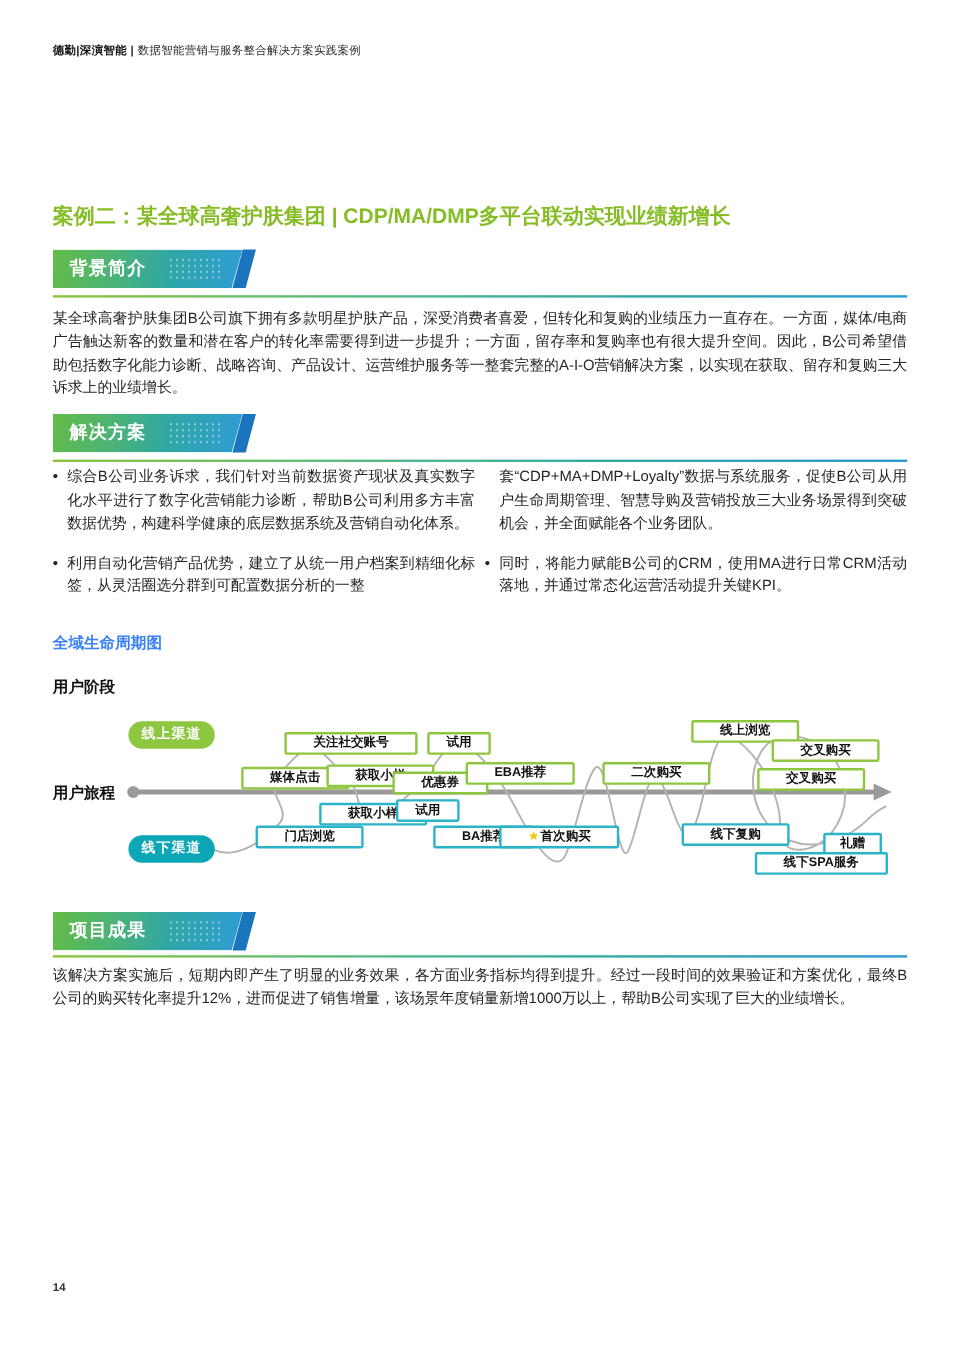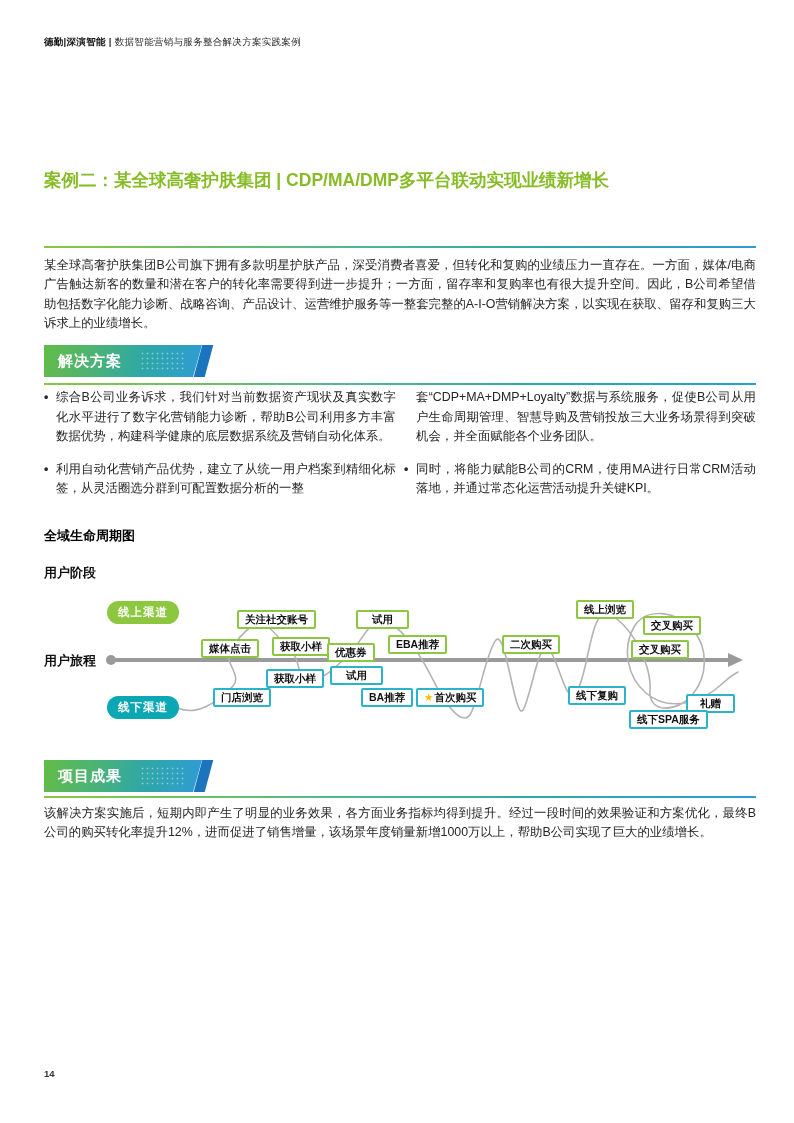--- a/index.html
+++ b/index.html
@@ -34,53 +34,57 @@
   .cols{position:absolute;left:44px;top:388px;width:716px;}
   .col{position:absolute;top:0;width:352px;font-size:12.4px;line-height:19.6px;color:#262626;text-align:justify;}
   .col.left{left:0;}
   .col.right{left:360px;}
   .bullet{position:relative;padding-left:12px;margin-bottom:13px;}
   .bullet .dot{position:absolute;left:0;top:0;font-weight:bold;}
   .cont{padding-left:12px;margin-bottom:13px;}
 
   
   .diagram{position:absolute;left:0;top:556px;width:794px;height:192px;}
-  .diag-title{position:absolute;left:44px;top:-29px;font-size:13px;font-weight:bold;color:#000000;}
+  .diag-title{position:absolute;left:44px;top:-29px;font-size:13px;font-weight:bold;color:#3b82f6;}
   .row-label{position:absolute;left:44px;font-size:13px;font-weight:bold;color:#111;}
   .stages{position:absolute;left:185px;top:6px;width:527px;display:flex;gap:14px;}
   .stage{flex:1;height:23px;background:#009A44;color:#fff;font-size:12.5px;font-weight:bold;
     text-align:center;line-height:23px;letter-spacing:1px;}
   .pill{position:absolute;width:72px;height:23px;border-radius:12px;color:#fff;font-size:11.5px;
     font-weight:bold;text-align:center;line-height:23px;letter-spacing:1px;}
   .pill.online{left:107px;top:45px;background:#8DC63F;}
   .pill.offline{left:107px;top:140px;background:#0BA7B4;}
   .axis{position:absolute;left:110px;top:102px;width:622px;height:4px;background:#9A9A9A;border-radius:2px;}
   .axis-dot{position:absolute;left:106px;top:99px;width:10px;height:10px;border-radius:50%;background:#9A9A9A;}
   .axis-arrow{position:absolute;left:728px;top:97px;width:0;height:0;
     border-left:15px solid #9A9A9A;border-top:7px solid transparent;border-bottom:7px solid transparent;}
   .curve{position:absolute;left:0;top:0;}
   .node{position:absolute;background:#fff;border:2px solid #8DC63F;border-radius:2px;
-    font-size:10.5px;font-weight:bold;color:#111;padding:1px 6px;white-space:nowrap;line-height:13px;}
+    font-size:10.5px;font-weight:bold;color:#111;padding:1px 22px;white-space:nowrap;line-height:13px;}
   .node.t{border-color:#2BB3C9;}
   .node .star{color:#F2C200;margin-right:1px;}
 
   
   .pageno{position:absolute;left:44px;top:1068px;font-size:9.5px;font-weight:bold;color:#333;}
 </style>
 </head>
 <body>
 
 <div class="page">
 
   <div class="hdr">
     <span class="brand">德勤|深演智能</span><span class="div">|</span><span>数据智能营销与服务整合解决方案实践案例</span>
   </div>
 
   <div class="case-title">案例二：某全球高奢护肤集团 | CDP/MA/DMP多平台联动实现业绩新增长</div>
 
+  <div class="banner" style="top:208px;">
+    <div class="main">背景简介</div>
+    <div class="slash"></div>
+  </div>
   <div class="rule" style="top:246px;"></div>
   <div class="para" style="top:256px;">某全球高奢护肤集团B公司旗下拥有多款明星护肤产品，深受消费者喜爱，但转化和复购的业绩压力一直存在。一方面，媒体/电商广告触达新客的数量和潜在客户的转化率需要得到进一步提升；一方面，留存率和复购率也有很大提升空间。因此，B公司希望借助包括数字化能力诊断、战略咨询、产品设计、运营维护服务等一整套完整的A-I-O营销解决方案，以实现在获取、留存和复购三大诉求上的业绩增长。</div>
 
   <div class="banner" style="top:345px;">
     <div class="main">解决方案</div>
     <div class="slash"></div>
   </div>
   <div class="rule" style="top:383px;"></div>
 
   <div class="cols">

